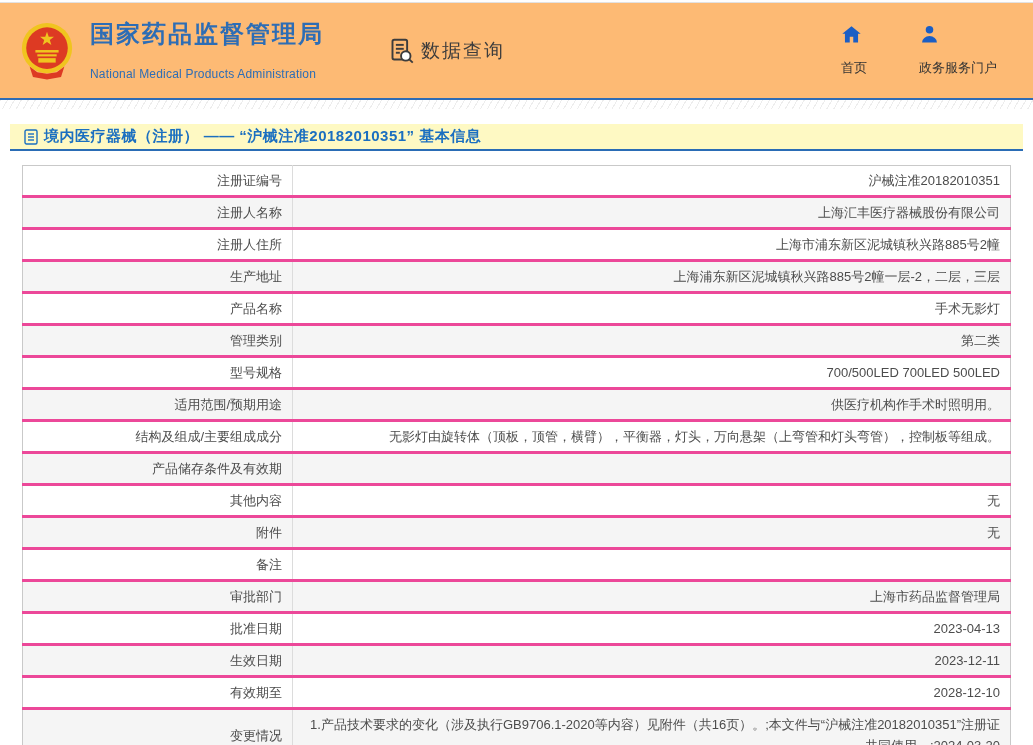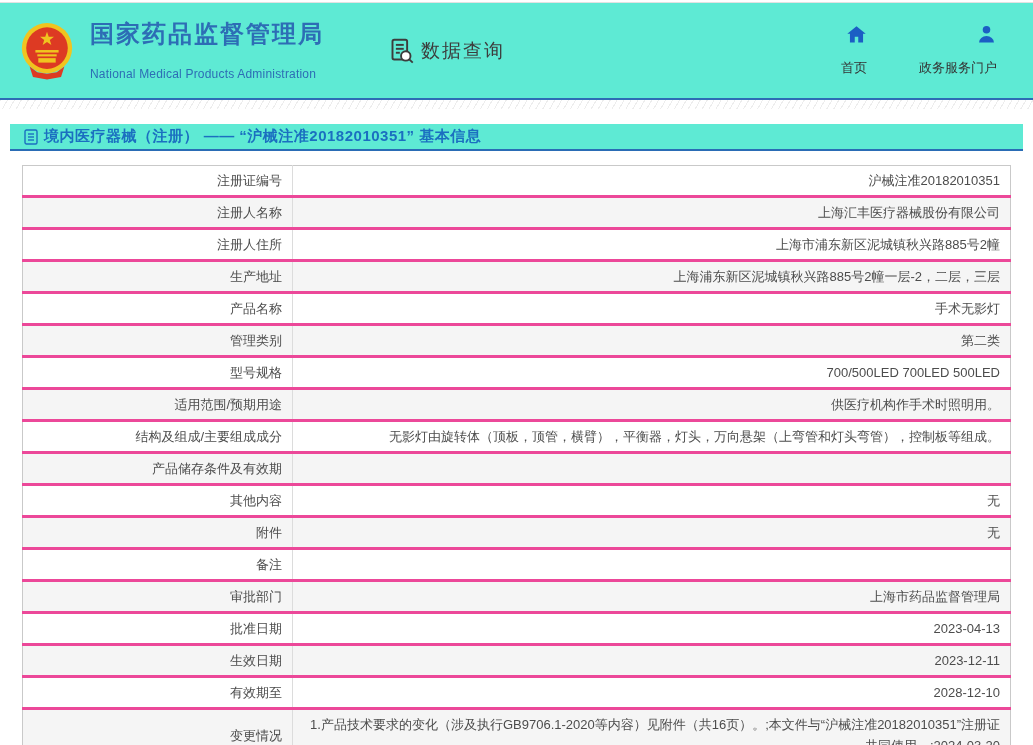--- a/index.html
+++ b/index.html
@@ -15,51 +15,51 @@
   body{
     width:1033px;height:745px;overflow:hidden;
     font-family:"Liberation Sans","DejaVu Sans",sans-serif;
     color:#4c4c4c;
   }
   .top-hairline{height:3px;border-bottom:1px solid #e2e2e2;background:#fff;}
 
   
   .site-header{
     height:95px;display:flex;align-items:center;
-    padding:0 36px 0 18px;background:#5eead4;
+    padding:0 36px 0 18px;background:#fdba74;
   }
   .logo-group{display:flex;align-items:center;}
   .emblem{width:58px;height:60px;flex:0 0 auto;}
   .org-names{margin-left:14px;}
   .org-cn{
     font-size:24px;font-weight:bold;color:var(--brand-blue);
     letter-spacing:2px;line-height:1.15;
   }
   .org-en{font-size:12px;color:var(--brand-blue);margin-top:20px;letter-spacing:.2px;}
   .data-query{
     display:flex;align-items:center;margin-left:64px;cursor:pointer;
   }
   .data-query .dq-text{font-size:19px;color:#3c3c3c;letter-spacing:2px;margin-left:6px;}
   .header-spacer{flex:1;}
   .top-nav{display:flex;align-items:center;gap:52px;}
-  .nav-item{display:flex;flex-direction:column;align-items:flex-end;gap:14px;cursor:pointer;}
+  .nav-item{display:flex;flex-direction:column;align-items:flex-start;gap:14px;cursor:pointer;}
   .nav-item .nav-label{font-size:13px;color:#333;}
 
   
   .blue-line{height:2px;background:#2e6cb5;}
   .hatch-band{
     height:9px;
     background:repeating-linear-gradient(120deg,
       rgba(0,0,0,0.07) 0 1px, transparent 1px 6px);
   }
 
   
   .main{padding:15px 10px 0 10px;}
   .page-title-bar{
-    background:#5eead4;border-bottom:2px solid #2a6cb5;
+    background:#fef9c3;border-bottom:2px solid #2a6cb5;
     height:27px;display:flex;align-items:center;padding:0 14px;
   }
   .page-title-bar .doc-icon{display:inline-flex;margin-right:6px;}
   .page-title{font-size:15px;font-weight:bold;color:var(--title-blue);letter-spacing:.5px;}
 
   .info-table{
     margin:14px 12px 0 12px;width:989px;
     border-collapse:collapse;border:1px solid #c9c9c9;
     table-layout:fixed;
   }

